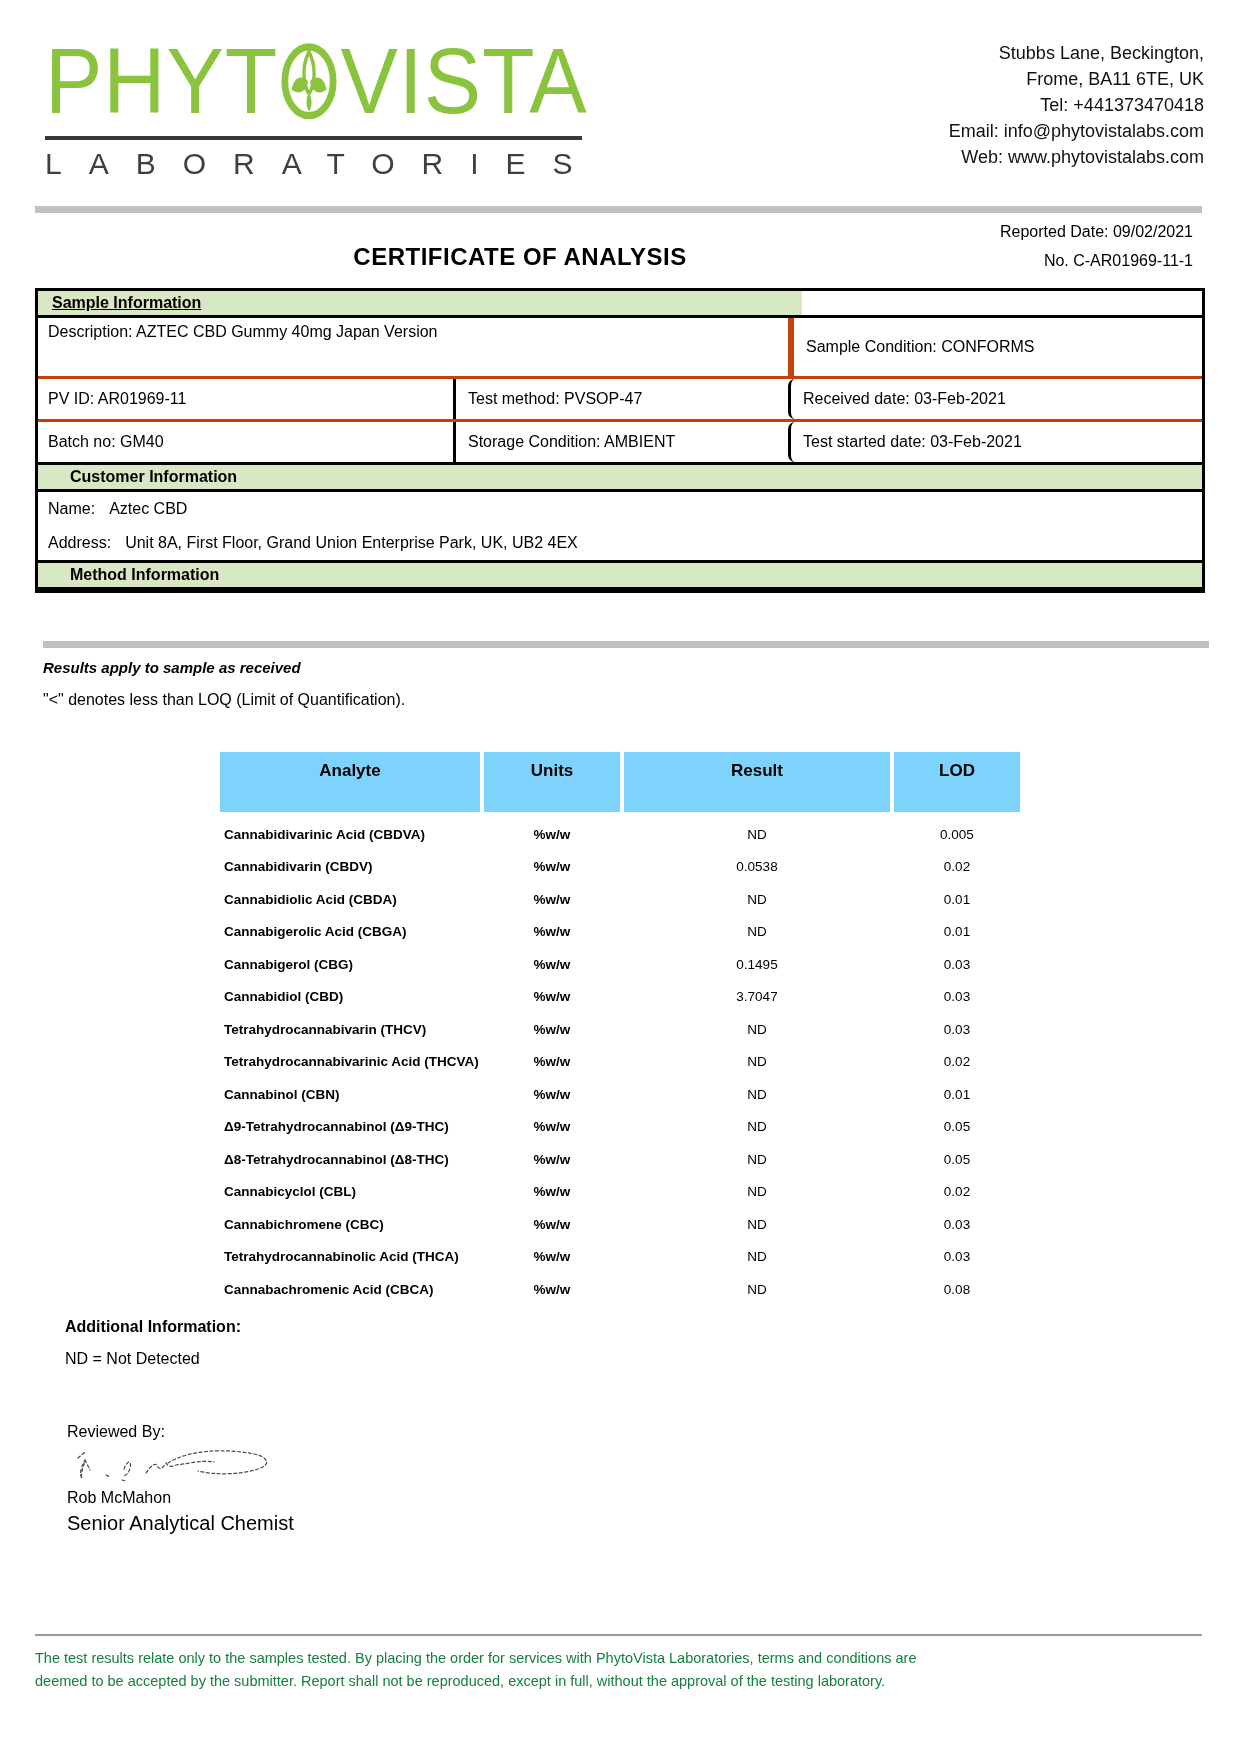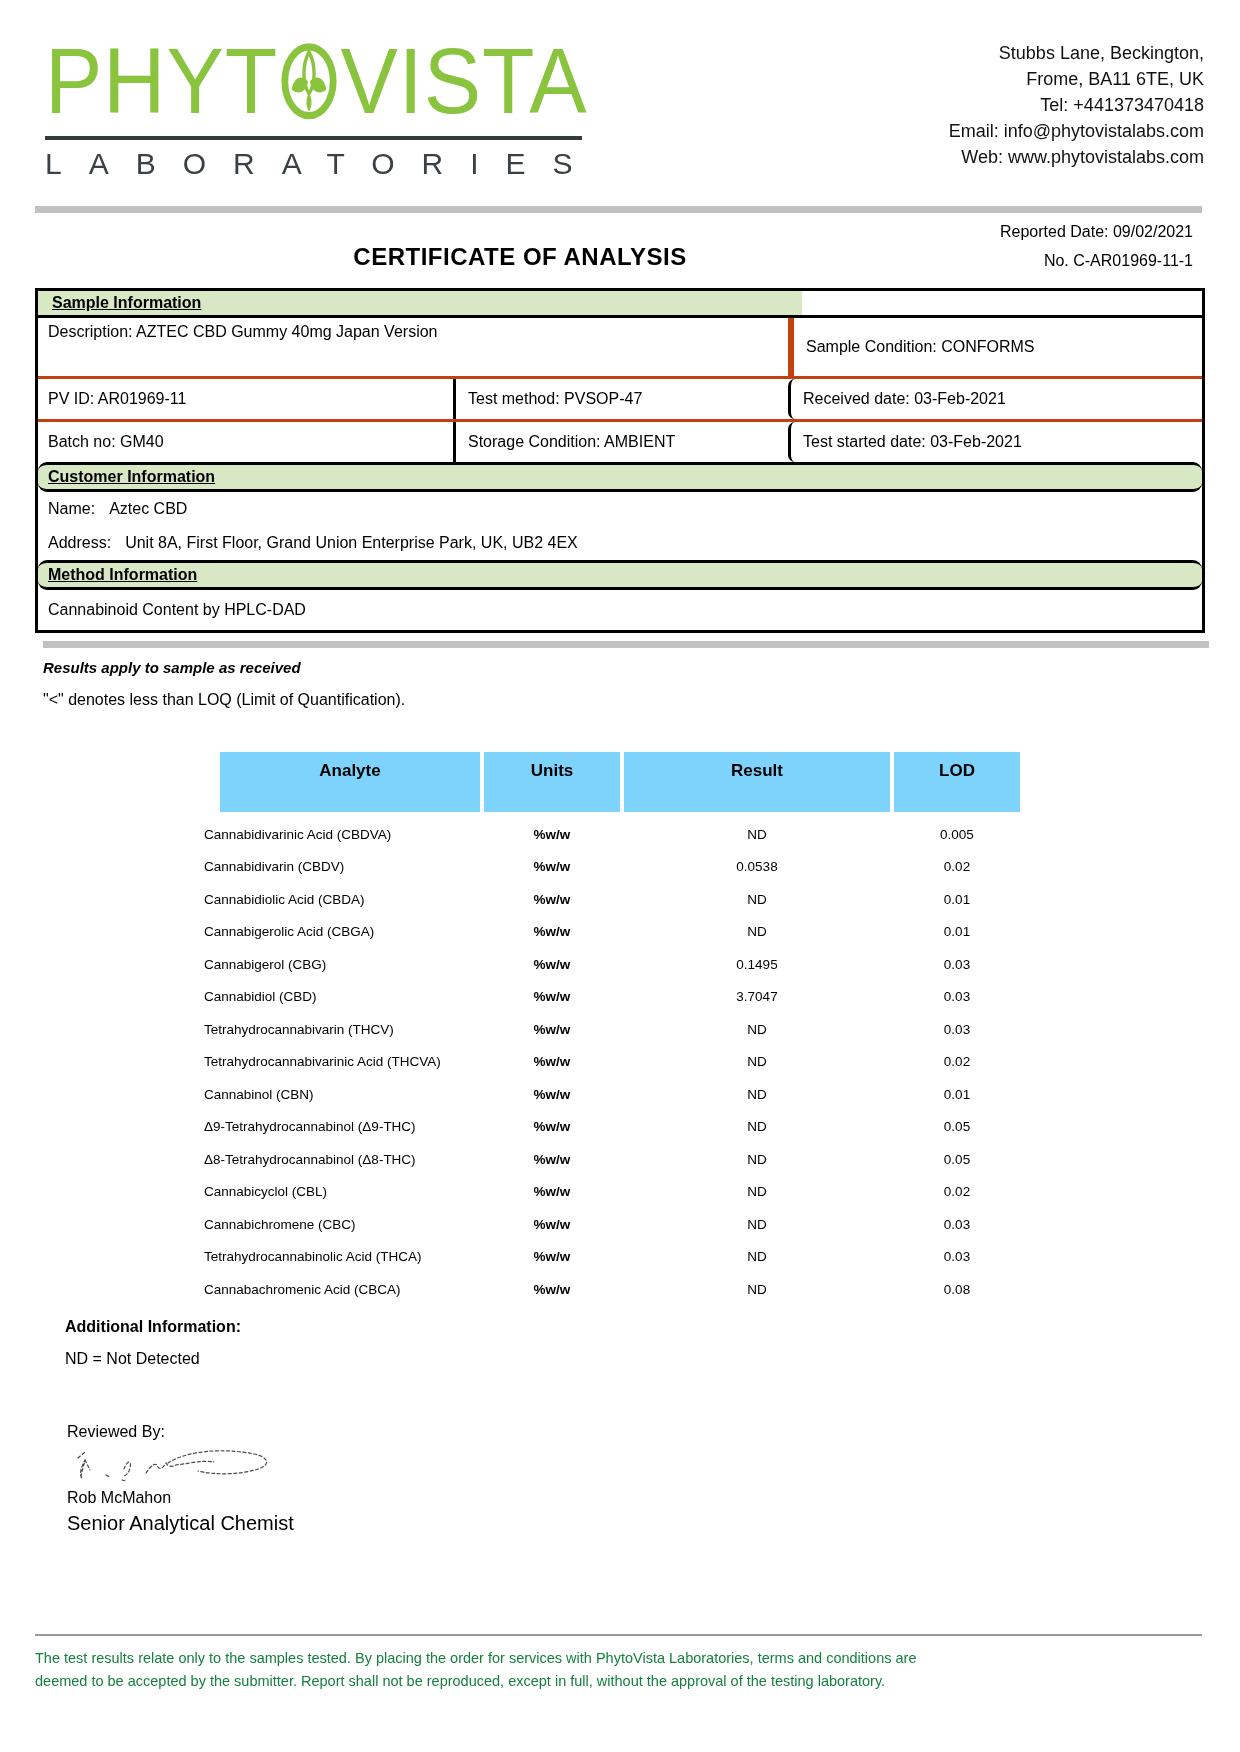--- a/index.html
+++ b/index.html
@@ -22,21 +22,21 @@
   .shadow-2{left:43px;top:641px;width:1166px;}
 
   .reported-date{position:absolute;right:47px;top:223px;font-size:16px;text-align:right;}
   .coa-title{position:absolute;left:0;top:243px;width:1040px;text-align:center;
              font-size:24px;font-weight:bold;letter-spacing:.5px;}
   .cert-no{position:absolute;right:47px;top:252px;font-size:16px;}
 
   
   .si-table{position:absolute;left:35px;top:288px;width:1164px;border:3px solid #000;font-size:16px;}
   .si-green{background:#d9e8c4;height:24px;line-height:24px;font-weight:bold;
-            text-decoration:underline;padding-left:10px;font-size:16px;border-radius:9px;}
+            padding-left:32px;font-size:16px;}
   .si-green-partial{position:relative;height:24px;}
   .si-green-partial .bar{position:absolute;left:0;top:0;bottom:0;width:750px;background:#d9e8c4;
             line-height:24px;font-weight:bold;text-decoration:underline;padding-left:14px;}
   .row-b{position:relative;height:58px;border-top:3px solid #000;}
   .cell-desc{position:absolute;left:0;top:0;width:750px;height:100%;padding:5px 0 0 10px;box-sizing:border-box;}
   .cell-cond{position:absolute;left:750px;right:0;top:0;bottom:0;border-left:6px solid #c2410c;
              display:flex;align-items:center;padding-left:12px;}
   .row-3col{position:relative;height:40px;border-top:3px solid #c2410c;}
   .c1{position:absolute;left:0;top:0;bottom:0;width:415px;display:flex;align-items:center;padding-left:10px;box-sizing:border-box;}
   .c2{position:absolute;left:415px;top:0;bottom:0;width:335px;border-left:3px solid #000;display:flex;align-items:center;padding-left:12px;box-sizing:border-box;}
@@ -58,21 +58,21 @@
   .rt-hcell{position:absolute;top:0;height:60px;background:#7dd3fc;box-sizing:border-box;
             text-align:center;font-weight:bold;font-size:17px;padding-top:9px;}
   .hc-analyte{left:220px;width:260px;}
   .hc-units{left:484px;width:136px;}
   .hc-result{left:624px;width:266px;}
   .hc-lod{left:894px;width:126px;}
 
   .rt-body{position:absolute;left:0;top:818px;width:1240px;}
   .r-row{position:relative;height:32.5px;}
   .r-cell{position:absolute;top:0;height:32.5px;display:flex;align-items:center;font-size:13.5px;}
-  .rc-analyte{left:204px;width:260px;font-weight:normal;justify-content:flex-start;}
+  .rc-analyte{left:224px;width:260px;font-weight:bold;justify-content:flex-start;}
   .rc-units{left:484px;width:136px;font-weight:bold;justify-content:center;}
   .rc-result{left:624px;width:266px;justify-content:center;}
   .rc-lod{left:894px;width:126px;justify-content:center;}
 
   
   .addl-heading{position:absolute;left:65px;top:1318px;font-size:16px;font-weight:bold;}
   .addl-nd{position:absolute;left:65px;top:1350px;font-size:16px;}
   .reviewed-by{position:absolute;left:67px;top:1423px;font-size:16px;}
   .signature{position:absolute;left:70px;top:1444px;}
   .reviewer-name{position:absolute;left:67px;top:1489px;font-size:16px;}
@@ -138,23 +138,20 @@
     <div class="si-green bt bb">Customer Information</div>
     <div class="row-cust">
       <div class="cust-line1">
         <span>Name:</span><span class="lbl-gap"></span><span>Aztec CBD</span>
       </div>
       <div class="cust-line2">
         <span>Address:</span><span class="lbl-gap"></span><span>Unit 8A, First Floor, Grand Union Enterprise Park, UK, UB2 4EX</span>
       </div>
     </div>
     <div class="si-green bt bb">Method Information</div>
-    <div class="row-method">
-      <span>Cannabinoid Content by HPLC-DAD</span>
-    </div>
   </div>
 
   <div class="hr-shadow shadow-2"></div>
 
   <div class="note-italic">Results apply to sample as received</div>
   <div class="note-loq">"&lt;" denotes less than LOQ (Limit of Quantification).</div>
 
   <div class="rt-header">
     <div class="rt-hcell hc-analyte">Analyte</div>
     <div class="rt-hcell hc-units">Units</div>

